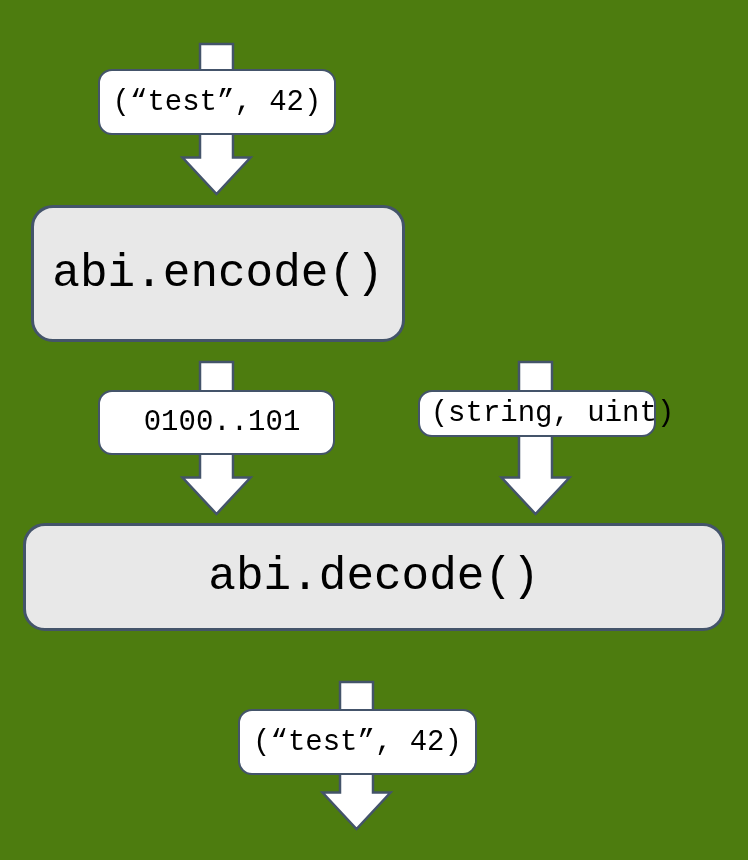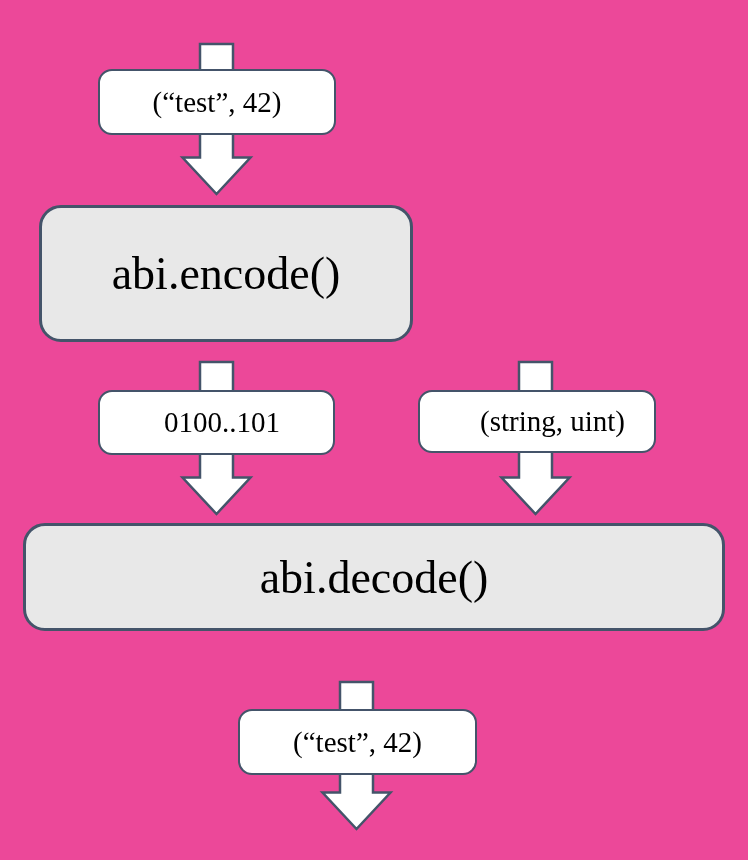--- a/index.html
+++ b/index.html
@@ -7,22 +7,22 @@
     --process-fill: #e8e8e8;
     --label-fill: #ffffff;
     --text: #000000;
   }
   * { margin: 0; padding: 0; box-sizing: border-box; }
   html, body { background: #ffffff; }
   .canvas {
     position: relative;
     width: 748px;
     height: 860px;
-    background: #ec4899;
-    font-family: Liberation Serif, serif;
+    background: #4d7c0f;
+    font-family: Liberation Mono, monospace;
     overflow: hidden;
   }
   .arrow-layer {
     position: absolute;
     left: 0; top: 0;
     width: 748px; height: 860px;
   }
   .arrow {
     fill: var(--label-fill);
     stroke: var(--border);
@@ -45,23 +45,23 @@
     font-size: 29px;
   }
   .process-node {
     background: var(--process-fill);
     border: 3px solid var(--border);
     border-radius: 22px;
     font-size: 46px;
   }
   
   .n-input   { left: 98px;  top: 69px;  width: 238px; height: 66px; }
-  .n-encode  { left: 39px;  top: 205px; width: 374px; height: 137px; }
+  .n-encode  { left: 31px;  top: 205px; width: 374px; height: 137px; }
   .n-encoded { left: 98px;  top: 390px; width: 237px; height: 65px; padding-left: 11px; }
-  .n-types   { left: 418px; top: 390px; width: 238px; height: 63px; padding-left: 31px; }
+  .n-types   { left: 418px; top: 390px; width: 238px; height: 47px; padding-left: 31px; }
   .n-decode  { left: 23px;  top: 523px; width: 702px; height: 108px; }
   .n-output  { left: 238px; top: 709px; width: 239px; height: 66px; }
 </style>
 </head>
 <body>
 
 <div class="canvas">
 
   <svg class="arrow-layer" viewBox="0 0 748 860" aria-hidden="true">
     <path class="arrow" d="M200,44 H233 V157.5 H250.5 L216.5,194 L182.5,157.5 H200 Z"></path>

